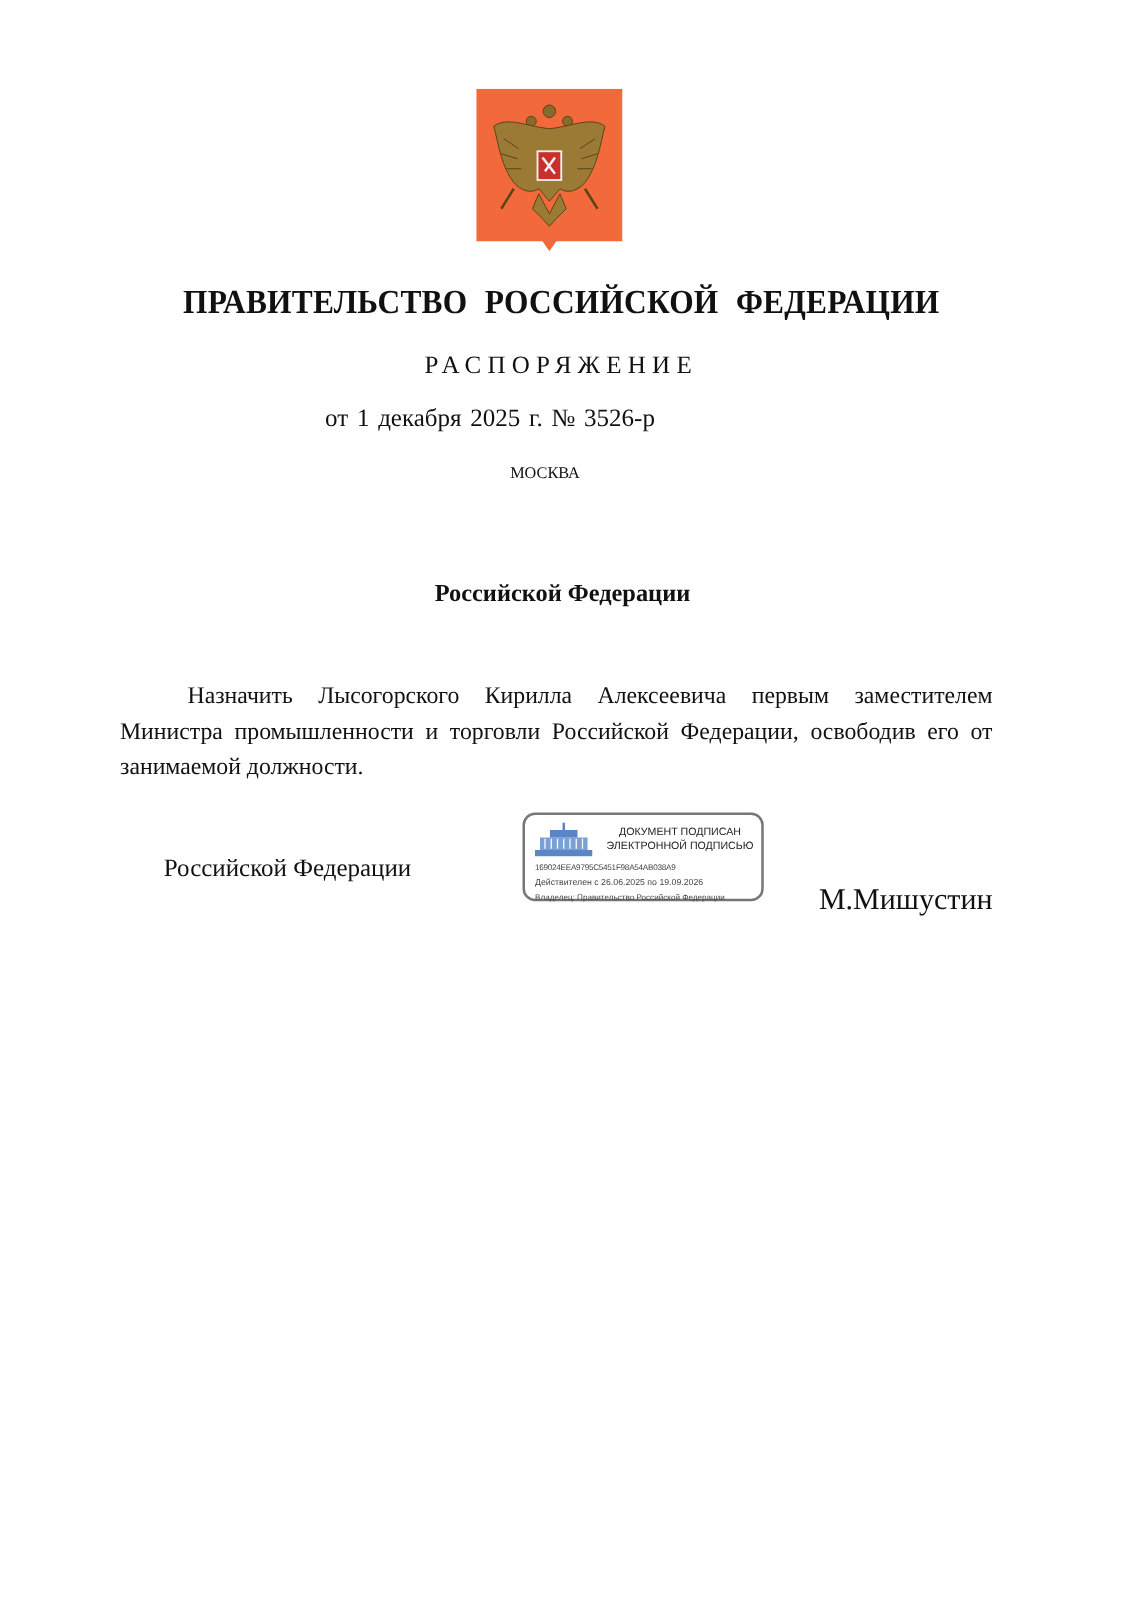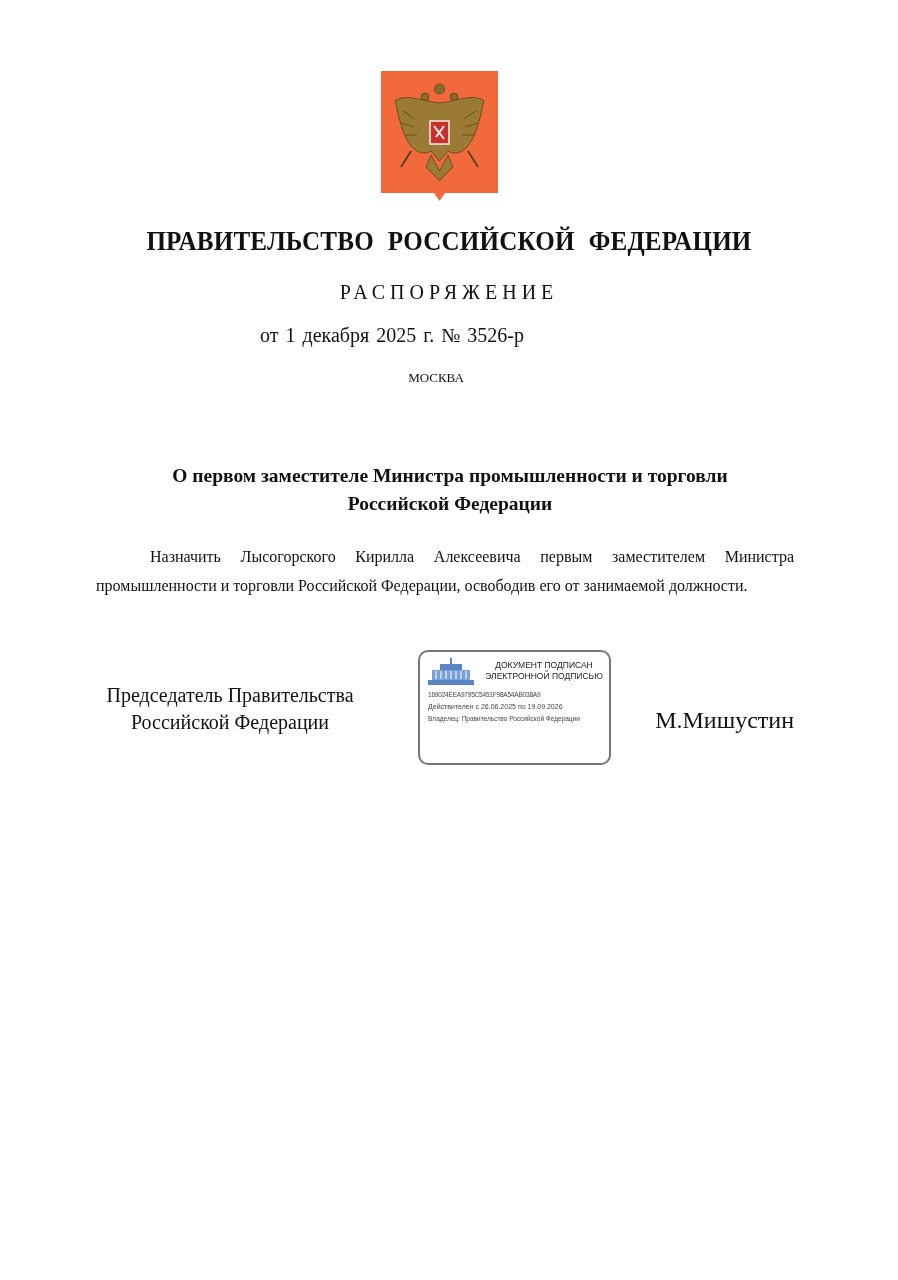--- a/index.html
+++ b/index.html
@@ -7,25 +7,25 @@
          font-family: "Liberation Serif", "DejaVu Serif", serif; color: #111; }
   .emblem { position: absolute; left: 381px; top: 71px; width: 117px; height: 130px; }
   .title { position: absolute; left: 0; width: 898px; top: 226px; text-align: center;
            font-size: 27px; font-weight: bold; letter-spacing: 0.2px; word-spacing: 8px; transform: scaleX(0.93); }
   .doctype { position: absolute; left: 0; width: 898px; top: 281px; text-align: center;
              font-size: 20px; letter-spacing: 5px; }
   .date { position: absolute; left: 0; width: 784px; top: 324px; text-align: center; font-size: 20px; word-spacing: 2px; }
   .city { position: absolute; left: 0; width: 872px; top: 370px; text-align: center; font-size: 13px; }
   .subject { position: absolute; left: 100px; width: 700px; top: 462px; text-align: center;
              font-size: 19.5px; font-weight: bold; line-height: 28px; }
-  .body { position: absolute; left: 96px; width: 698px; top: 543px; font-size: 16px; line-height: 28.5px;
+  .body { position: absolute; left: 96px; width: 698px; top: 543px; font-size: 19px; line-height: 28.5px;
           text-align: justify; text-indent: 54px; }
   .signer { position: absolute; left: 90px; width: 280px; top: 682px; text-align: center; font-size: 20px; line-height: 27px; }
   .signer-name { position: absolute; right: 104px; top: 707px; font-size: 24px; }
-  .stamp { position: absolute; left: 418px; top: 650px; width: 193px; height: 115px; border: 2px solid #777;
+  .stamp { position: absolute; left: 418px; top: 650px; width: 193px; height: 71px; border: 2px solid #777;
            border-radius: 10px; box-sizing: border-box; font-family: "Liberation Sans", "DejaVu Sans", sans-serif; }
   .stamp-logo { position: absolute; left: 8px; top: 6px; width: 46px; height: 28px; }
   .stamp-head { position: absolute; left: 60px; top: 8px; width: 128px; text-align: center; font-size: 8.5px; line-height: 11px; color: #222; }
   .stamp-cert { position: absolute; left: 8px; top: 39px; font-size: 6.5px; color: #444; letter-spacing: -0.2px; }
   .stamp-valid { position: absolute; left: 8px; top: 51px; font-size: 7px; color: #444; }
   .stamp-owner { position: absolute; left: 8px; top: 62px; width: 170px; font-size: 6.5px; line-height: 9px; color: #444; }
 </style>
 </head>
 <body>
 
@@ -45,28 +45,26 @@
     <path d="M53 55 L63 68 M63 55 L55 66" stroke="#eee" stroke-width="2"></path>
   </svg>
 </div>
 
 <div class="title">ПРАВИТЕЛЬСТВО  РОССИЙСКОЙ  ФЕДЕРАЦИИ</div>
 <div class="doctype">РАСПОРЯЖЕНИЕ</div>
 <div class="date">от 1 декабря 2025 г. № 3526-р</div>
 <div class="city">МОСКВА</div>
 
 <div class="subject">
-  <div>О первом заместителе Министра промышленности и торговли</div>
   <div>Российской Федерации</div>
 </div>
 
 <div class="body">Назначить Лысогорского Кирилла Алексеевича первым заместителем Министра промышленности и торговли Российской Федерации, освободив его от занимаемой должности.</div>
 
 <div class="signer">
-  <div>Председатель Правительства</div>
   <div>Российской Федерации</div>
 </div>
 
 <div class="stamp">
   <div class="stamp-logo">
     <svg width="46" height="28" viewBox="0 0 46 28">
       <rect x="0" y="22" width="46" height="5" fill="#5b86c6"></rect>
       <rect x="4" y="12" width="38" height="10" fill="#7aa0d6"></rect>
       <rect x="12" y="6" width="22" height="6" fill="#5b86c6"></rect>
       <rect x="22" y="0" width="2" height="6" fill="#5b86c6"></rect>

